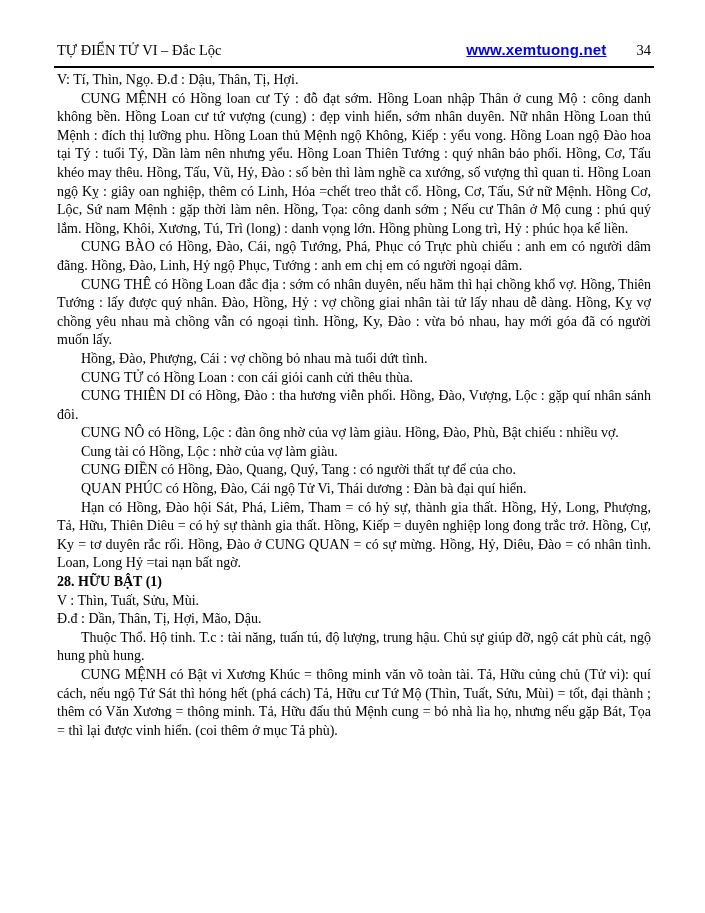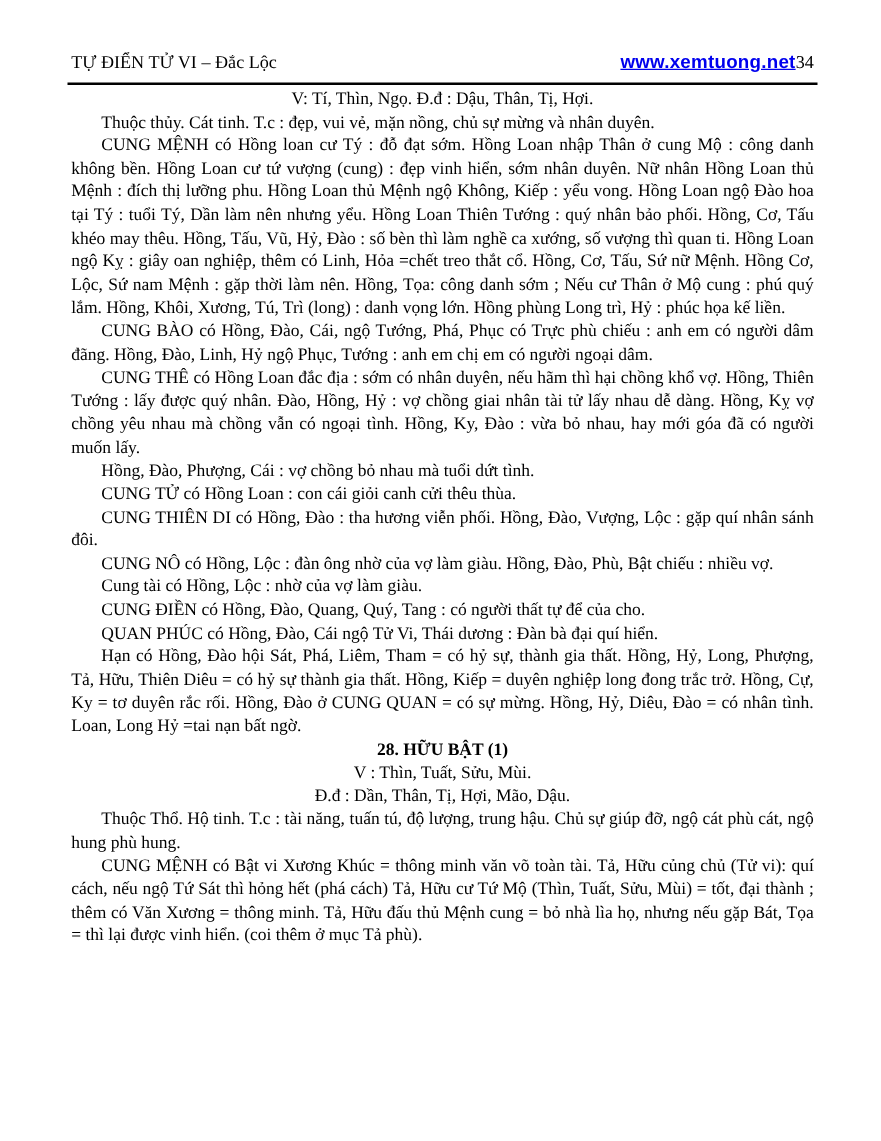--- a/index.html
+++ b/index.html
@@ -10,41 +10,41 @@
     font-family: "Liberation Serif", serif;
   }
   .page { position: relative; width: 705px; height: 784px; overflow: hidden; }
 
   .header {
     position: absolute; top: 41px; left: 57px; width: 594px;
     display: flex; justify-content: space-between; align-items: baseline;
     font-size: 14.5px;
   }
   .header-title { white-space: nowrap; }
-  .header-right { display: flex; align-items: baseline; }
+  .header-right { display: flex; align-items: baseline; gap: 30px; }
   .site-link {
     font-family: "Liberation Sans", sans-serif;
     font-weight: bold; font-size: 15px;
     color: #0000ee; text-decoration: underline;
     letter-spacing: 0.2px; cursor: pointer;
   }
   .header-pagenum { font-size: 14.5px; }
 
   .rule {
     position: absolute; top: 66px; left: 54px; width: 600px;
     border-top: 2px solid #000000;
   }
 
   .content {
     position: absolute; top: 71px; left: 57px; width: 594px;
     font-size: 14px; line-height: 18.6px;
     text-align: justify;
   }
   .content p { margin: 0; text-indent: 24px; }
-  .center { text-align: center; text-indent: 0 !important; }
+  .center { text-align: left; text-indent: 0 !important; }
   .section-heading { font-weight: bold; }
 
   .footer-pagenum {
     position: absolute; top: 848px; right: 60px;
     font-size: 14.5px;
   }
 </style>
 </head>
 <body>
 
@@ -56,21 +56,20 @@
       <span class="site-link">www.xemtuong.net</span>
       <span class="header-pagenum">34</span>
     </span>
   </div>
 
   <div class="rule"></div>
 
   <div class="content">
 
     <p class="center">V: Tí, Thìn, Ngọ. Đ.đ : Dậu, Thân, Tị, Hợi.</p>
-    <p>Thuộc thủy. Cát tinh. T.c : đẹp, vui vẻ, mặn nồng, chủ sự mừng và nhân duyên.</p>
     <p>CUNG MỆNH có Hồng loan cư Tý : đỗ đạt sớm. Hồng Loan nhập Thân ở cung Mộ : công danh không bền. Hồng Loan cư tứ vượng (cung) : đẹp vinh hiển, sớm nhân duyên. Nữ nhân Hồng Loan thủ Mệnh : đích thị lưỡng phu. Hồng Loan thủ Mệnh ngộ Không, Kiếp : yểu vong. Hồng Loan ngộ Đào hoa tại Tý : tuổi Tý, Dần làm nên nhưng yểu. Hồng Loan Thiên Tướng : quý nhân bảo phối. Hồng, Cơ, Tấu khéo may thêu. Hồng, Tấu, Vũ, Hỷ, Đào : số bèn thì làm nghề ca xướng, số vượng thì quan ti. Hồng Loan ngộ Kỵ : giây oan nghiệp, thêm có Linh, Hỏa =chết treo thắt cổ. Hồng, Cơ, Tấu, Sứ nữ Mệnh. Hồng Cơ, Lộc, Sứ nam Mệnh : gặp thời làm nên. Hồng, Tọa: công danh sớm ; Nếu cư Thân ở Mộ cung : phú quý lắm. Hồng, Khôi, Xương, Tú, Trì (long) : danh vọng lớn. Hồng phùng Long trì, Hỷ : phúc họa kế liền.</p>
     <p>CUNG BÀO có Hồng, Đào, Cái, ngộ Tướng, Phá, Phục có Trực phù chiếu : anh em có người dâm đãng. Hồng, Đào, Linh, Hỷ ngộ Phục, Tướng : anh em chị em có người ngoại dâm.</p>
     <p>CUNG THÊ có Hồng Loan đắc địa : sớm có nhân duyên, nếu hãm thì hại chồng khổ vợ. Hồng, Thiên Tướng : lấy được quý nhân. Đào, Hồng, Hỷ : vợ chồng giai nhân tài tử lấy nhau dễ dàng. Hồng, Kỵ vợ chồng yêu nhau mà chồng vẫn có ngoại tình. Hồng, Ky, Đào : vừa bỏ nhau, hay mới góa đã có người muốn lấy.</p>
     <p>Hồng, Đào, Phượng, Cái : vợ chồng bỏ nhau mà tuổi dứt tình.</p>
     <p>CUNG TỬ có Hồng Loan : con cái giỏi canh cửi thêu thùa.</p>
     <p>CUNG THIÊN DI có Hồng, Đào : tha hương viễn phối. Hồng, Đào, Vượng, Lộc : gặp quí nhân sánh đôi.</p>
     <p>CUNG NÔ có Hồng, Lộc : đàn ông nhờ của vợ làm giàu. Hồng, Đào, Phù, Bật chiếu : nhiều vợ.</p>
     <p>Cung tài có Hồng, Lộc : nhờ của vợ làm giàu.</p>
     <p>CUNG ĐIỀN có Hồng, Đào, Quang, Quý, Tang : có người thất tự để của cho.</p>
     <p>QUAN PHÚC có Hồng, Đào, Cái ngộ Tử Vi, Thái dương : Đàn bà đại quí hiển.</p>

